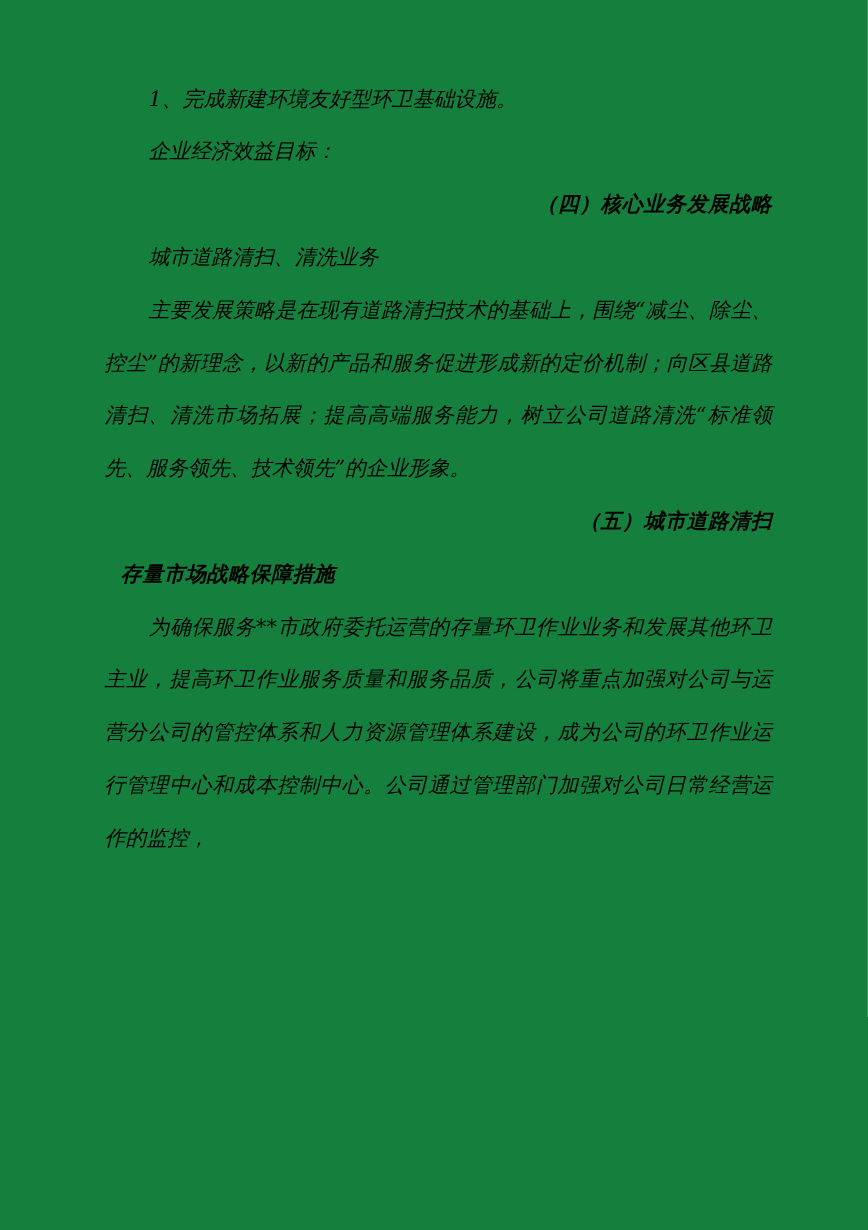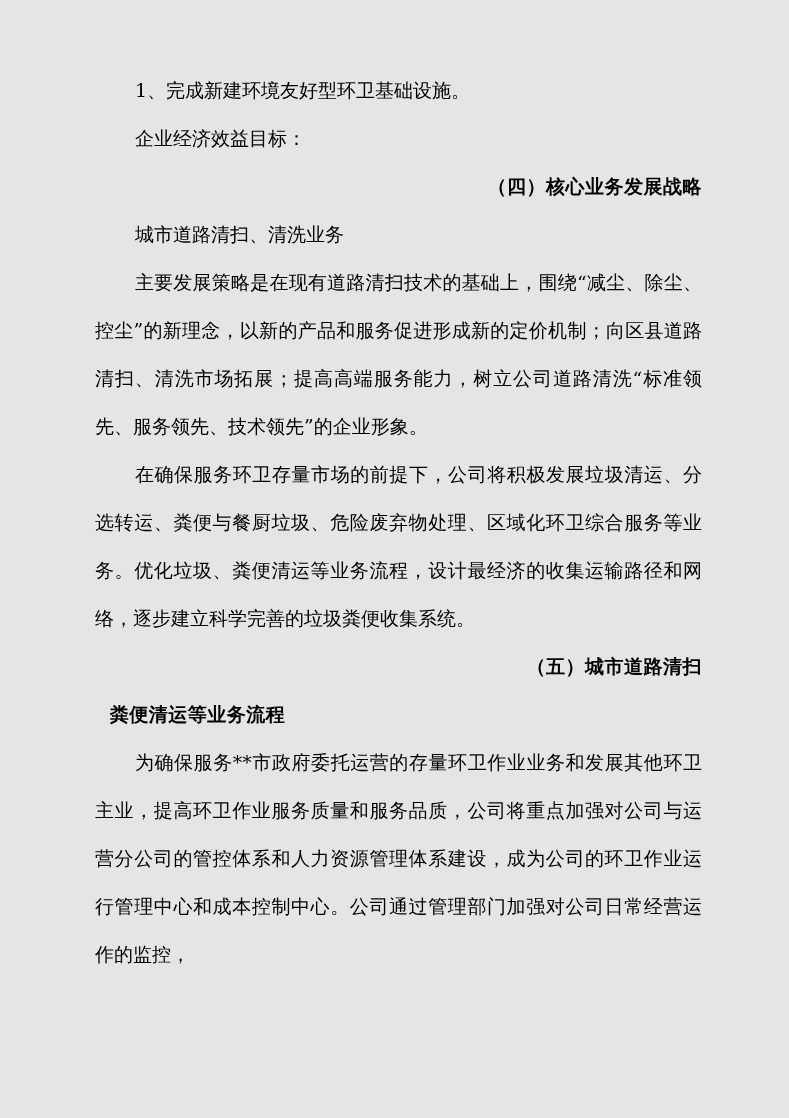--- a/index.html
+++ b/index.html
@@ -4,27 +4,28 @@
   <style>
     html, body {
       margin: 0;
       padding: 0;
       background: #ffffff;
     }
     .page {
       position: relative;
       width: 789px;
       height: 1118px;
-      background: #e5e5e5;
+      background: #15803d;
       box-sizing: border-box;
       padding: 66px 87px 40px 95px;
       overflow: hidden;
       font-family: "DejaVu Serif", "Liberation Serif", serif;
       font-size: 19px;
       color: #000000;
+      font-style: italic;
     }
     .page p {
       margin: 0;
       padding: 0;
       line-height: 48px;
     }
     
     .line {
       text-indent: 2.1em;
     }
@@ -52,17 +53,16 @@
   </style>
 </head>
 <body>
 
 <div class="page">
   <p class="line">1、完成新建环境友好型环卫基础设施。</p>
   <p class="line">企业经济效益目标：</p>
   <p class="h1">（四）核心业务发展战略</p>
   <p class="line">城市道路清扫、清洗业务</p>
   <p class="para">主要发展策略是在现有道路清扫技术的基础上，围绕“减尘、除尘、控尘”的新理念，以新的产品和服务促进形成新的定价机制；向区县道路清扫、清洗市场拓展；提高高端服务能力，树立公司道路清洗“标准领先、服务领先、技术领先”的企业形象。</p>
-  <p class="para">在确保服务环卫存量市场的前提下，公司将积极发展垃圾清运、分选转运、粪便与餐厨垃圾、危险废弃物处理、区域化环卫综合服务等业务。优化垃圾、粪便清运等业务流程，设计最经济的收集运输路径和网络，逐步建立科学完善的垃圾粪便收集系统。</p>
   <p class="h1">（五）城市道路清扫</p>
-  <p class="h2">粪便清运等业务流程</p>
+  <p class="h2">存量市场战略保障措施</p>
   <p class="para">为确保服务**市政府委托运营的存量环卫作业业务和发展其他环卫主业，提高环卫作业服务质量和服务品质，公司将重点加强对公司与运营分公司的管控体系和人力资源管理体系建设，成为公司的环卫作业运行管理中心和成本控制中心。公司通过管理部门加强对公司日常经营运作的监控，</p>
 </div>
 
 </body></html>

